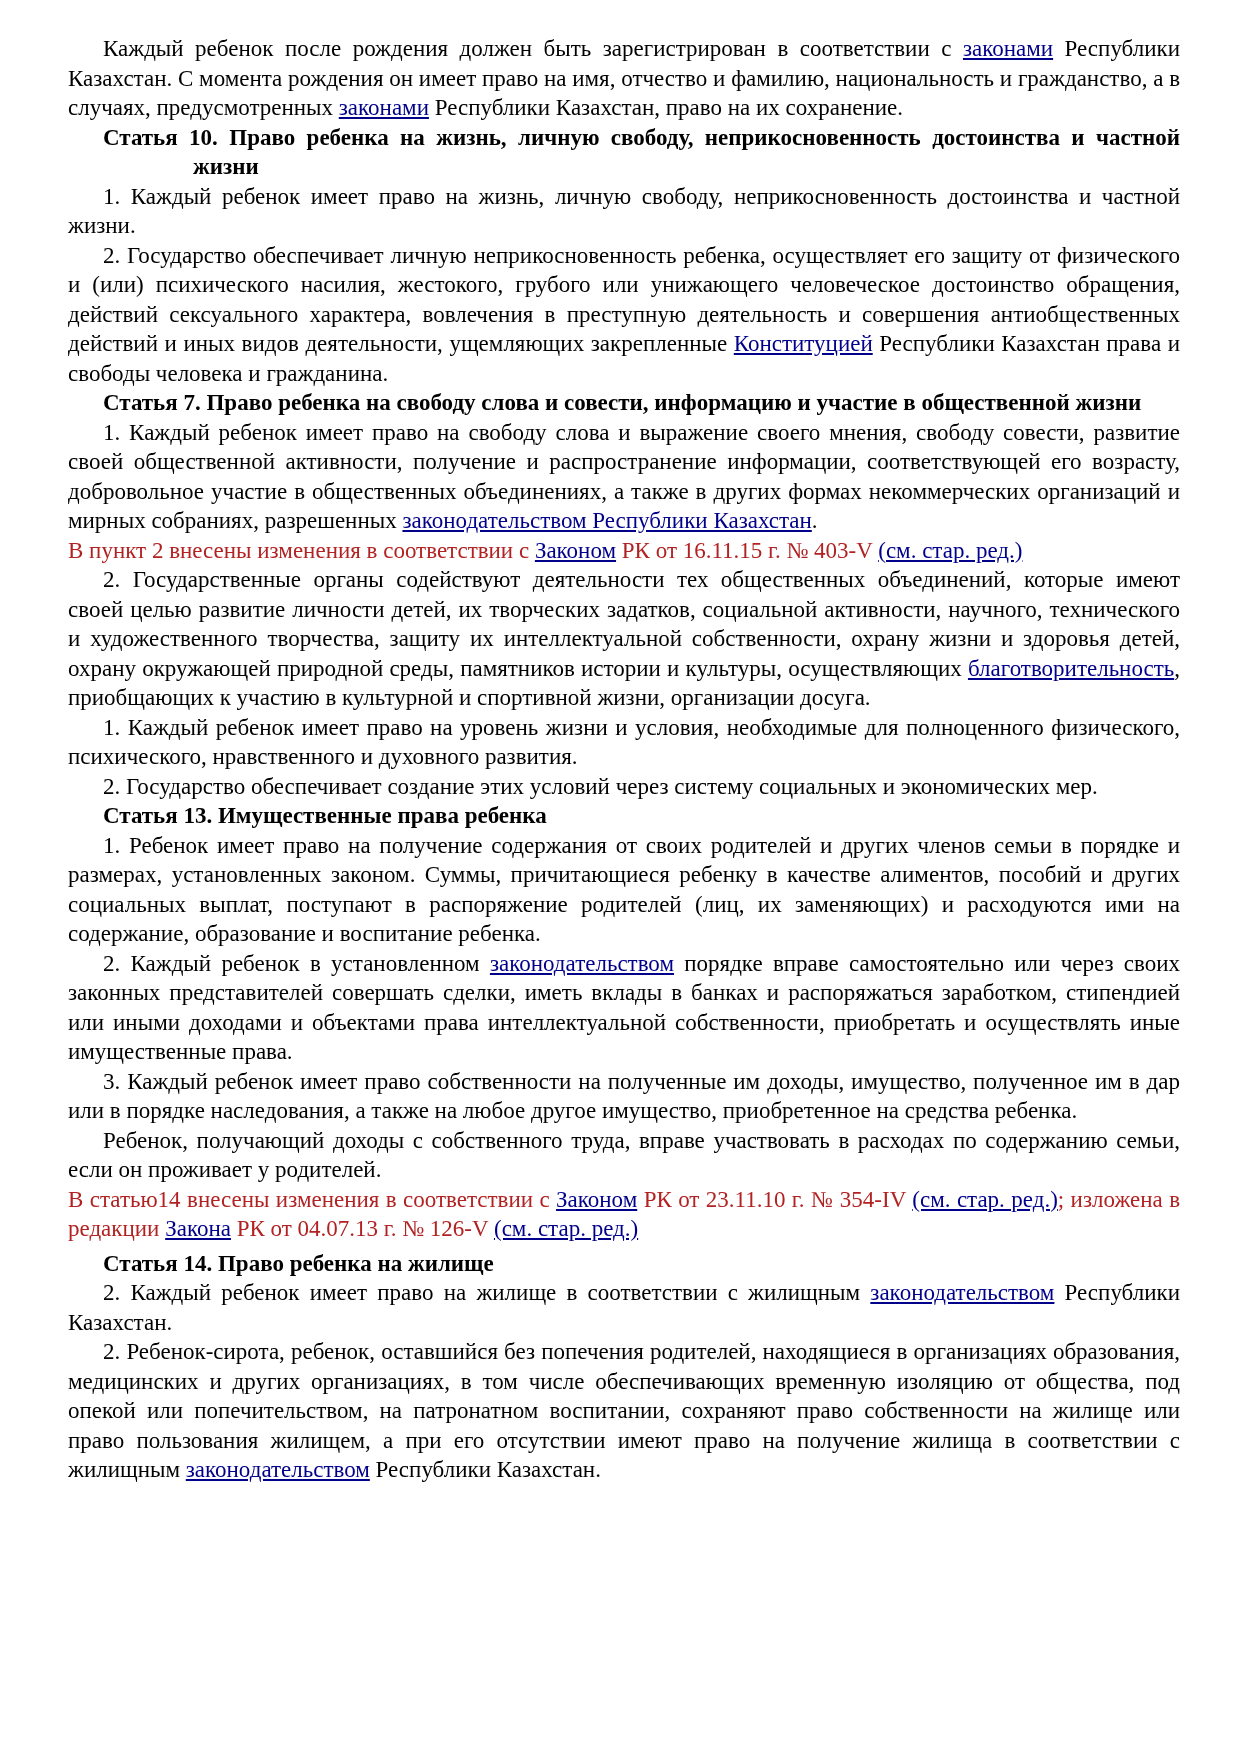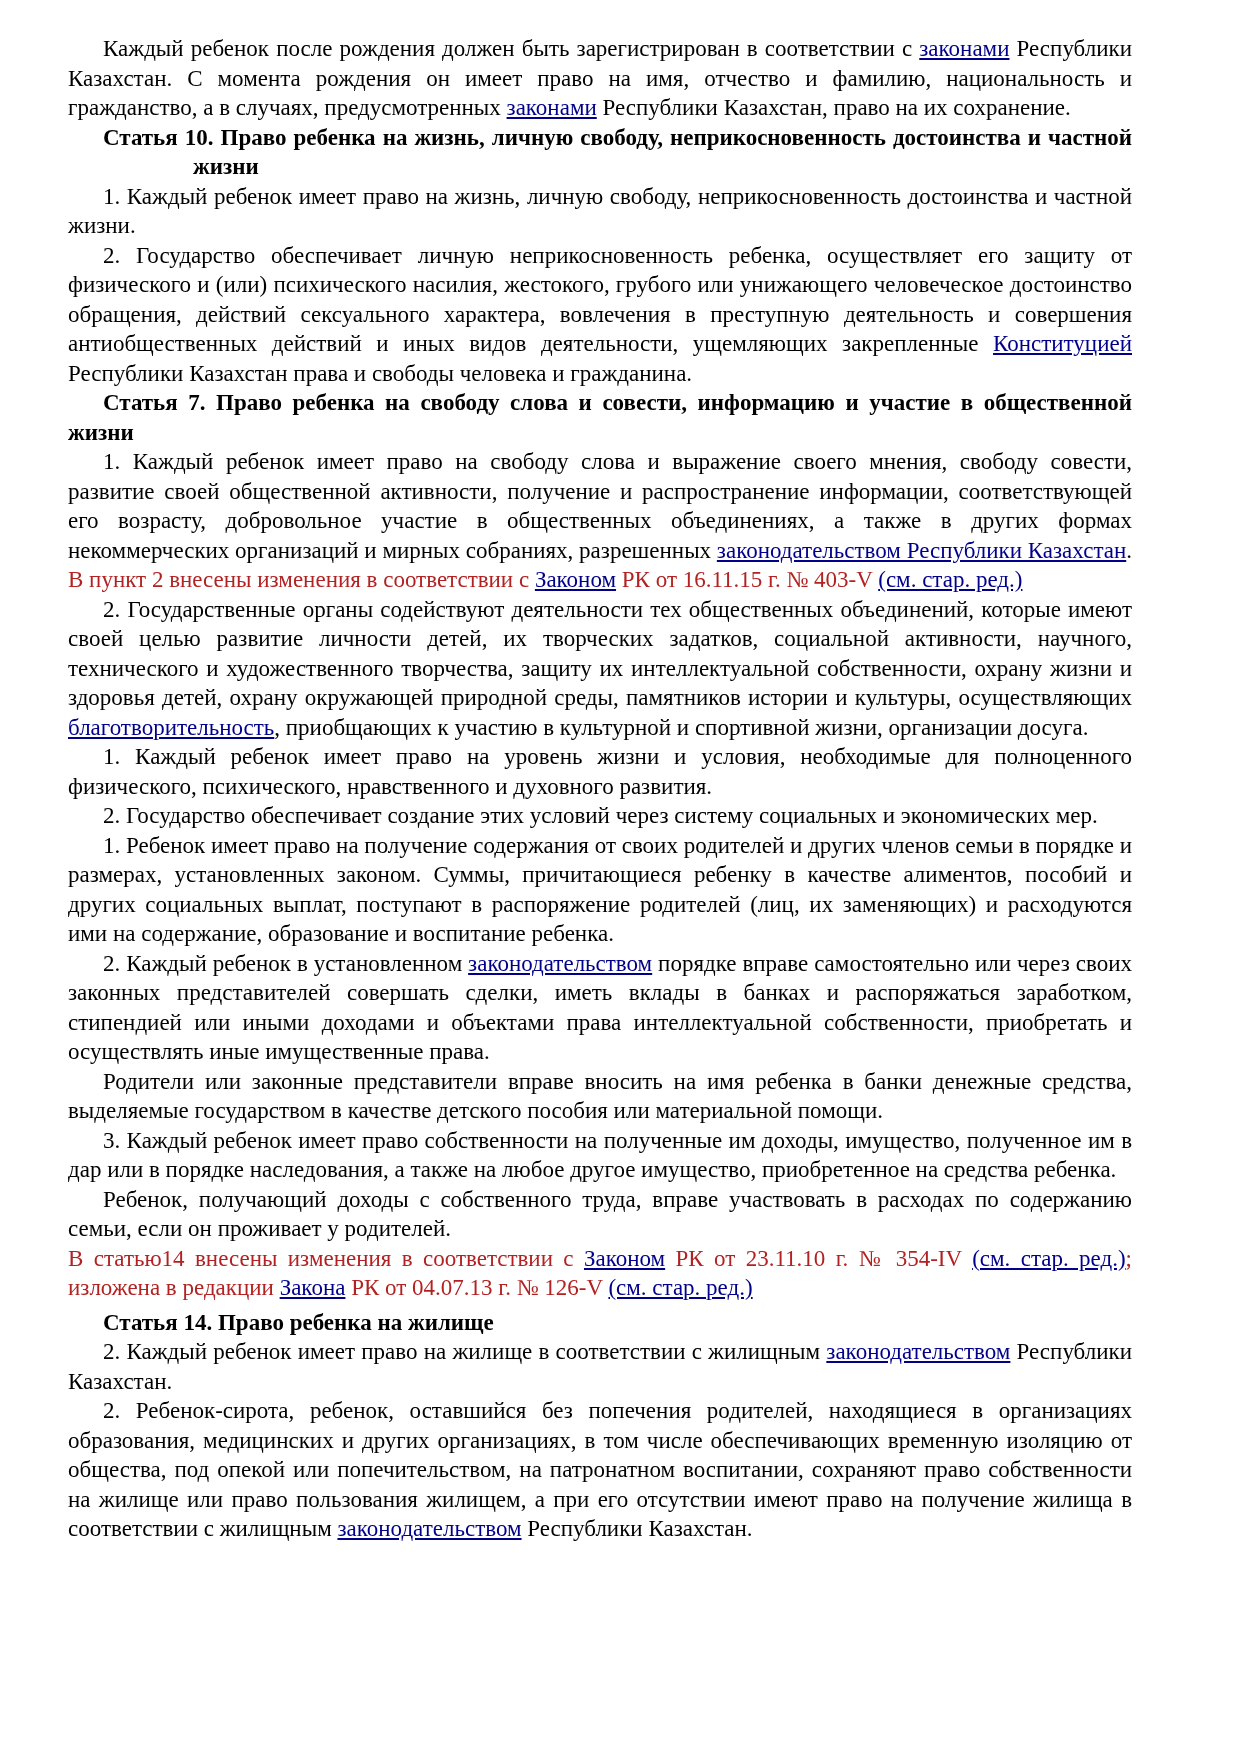--- a/index.html
+++ b/index.html
@@ -9,21 +9,21 @@
     --bg:#ffffff;
   }
   html,body{margin:0;padding:0;background:#888;}
   .page{
     position:relative;
     width:1240px;
     height:1754px;
     margin:0 auto;
     background:var(--bg);
     box-sizing:border-box;
-    padding:34px 108px 0 68px;
+    padding:34px 60px 0 68px;
     font-family:"Liberation Serif","DejaVu Serif",serif;
     font-size:23px;
     line-height:29.5px;
     color:var(--text);
     overflow:hidden;
   }
   .blk{margin:0;text-align:justify;text-indent:35px;}
   .h{font-weight:700;}
   .hang{padding-left:125px;text-indent:-90px;}
   .tight{margin-top:5px;}
@@ -39,23 +39,23 @@
       <p class="blk p"><span>Каждый ребенок после рождения должен быть зарегистрирован в соответствии с </span><a class="lnk" href="#">законами</a><span> Республики Казахстан. С момента рождения он имеет право на имя, отчество и фамилию, национальность и гражданство, а в случаях, предусмотренных </span><a class="lnk" href="#">законами</a><span> Республики Казахстан, право на их сохранение.</span></p>
       <p class="blk h hang"><span>Статья 10. Право ребенка на жизнь, личную свободу, неприкосновенность достоинства и частной жизни</span></p>
       <p class="blk p"><span>1. Каждый ребенок имеет право на жизнь, личную свободу, неприкосновенность достоинства и частной жизни.</span></p>
       <p class="blk p"><span>2. Государство обеспечивает личную неприкосновенность ребенка, осуществляет его защиту от физического и (или) психического насилия, жестокого, грубого или унижающего человеческое достоинство обращения, действий сексуального характера, вовлечения в преступную деятельность и совершения антиобщественных действий и иных видов деятельности, ущемляющих закрепленные </span><a class="lnk" href="#">Конституцией</a><span> Республики Казахстан права и свободы человека и гражданина.</span></p>
       <p class="blk h"><span>Статья 7. Право ребенка на свободу слова и совести, информацию и участие в общественной жизни</span></p>
       <p class="blk p"><span>1. Каждый ребенок имеет право на свободу слова и выражение своего мнения, свободу совести, развитие своей общественной активности, получение и распространение информации, соответствующей его возрасту, добровольное участие в общественных объединениях, а также в других формах некоммерческих организаций и мирных собраниях, разрешенных </span><a class="lnk" href="#">законодательством Республики Казахстан</a><span>.</span></p>
       <p class="blk amend"><span>В пункт 2 внесены изменения в соответствии с </span><a class="lnk" href="#">Законом</a><span> РК от 16.11.15 г. № 403-V </span><a class="lnk" href="#">(см. стар. ред.)</a></p>
       <p class="blk p"><span>2. Государственные органы содействуют деятельности тех общественных объединений, которые имеют своей целью развитие личности детей, их творческих задатков, социальной активности, научного, технического и художественного творчества, защиту их интеллектуальной собственности, охрану жизни и здоровья детей, охрану окружающей природной среды, памятников истории и культуры, осуществляющих </span><a class="lnk" href="#">благотворительность</a><span>, приобщающих к участию в культурной и спортивной жизни, организации досуга.</span></p>
       <p class="blk p"><span>1. Каждый ребенок имеет право на уровень жизни и условия, необходимые для полноценного физического, психического, нравственного и духовного развития.</span></p>
       <p class="blk p"><span>2. Государство обеспечивает создание этих условий через систему социальных и экономических мер.</span></p>
+      <p class="blk h"><span>Статья 13. Имущественные права ребенка</span></p>
       <p class="blk p"><span>1. Ребенок имеет право на получение содержания от своих родителей и других членов семьи в порядке и размерах, установленных законом. Суммы, причитающиеся ребенку в качестве алиментов, пособий и других социальных выплат, поступают в распоряжение родителей (лиц, их заменяющих) и расходуются ими на содержание, образование и воспитание ребенка.</span></p>
       <p class="blk p"><span>2. Каждый ребенок в установленном </span><a class="lnk" href="#">законодательством</a><span> порядке вправе самостоятельно или через своих законных представителей совершать сделки, иметь вклады в банках и распоряжаться заработком, стипендией или иными доходами и объектами права интеллектуальной собственности, приобретать и осуществлять иные имущественные права.</span></p>
-      <p class="blk p"><span>Родители или законные представители вправе вносить на имя ребенка в банки денежные средства, выделяемые государством в качестве детского пособия или материальной помощи.</span></p>
       <p class="blk p"><span>3. Каждый ребенок имеет право собственности на полученные им доходы, имущество, полученное им в дар или в порядке наследования, а также на любое другое имущество, приобретенное на средства ребенка.</span></p>
       <p class="blk p"><span>Ребенок, получающий доходы с собственного труда, вправе участвовать в расходах по содержанию семьи, если он проживает у родителей.</span></p>
       <p class="blk amend gap"><span>В статью14 внесены изменения в соответствии с </span><a class="lnk" href="#">Законом</a><span> РК от 23.11.10 г. № 354-IV </span><a class="lnk" href="#">(см. стар. ред.)</a><span>; изложена в редакции </span><a class="lnk" href="#">Закона</a><span> РК от 04.07.13 г. № 126-V </span><a class="lnk" href="#">(см. стар. ред.)</a></p>
       <p class="blk h tight"><span>Статья 14. Право ребенка на жилище</span></p>
       <p class="blk p"><span>2. Каждый ребенок имеет право на жилище в соответствии с жилищным </span><a class="lnk" href="#">законодательством</a><span> Республики Казахстан.</span></p>
       <p class="blk p"><span>2. Ребенок-сирота, ребенок, оставшийся без попечения родителей, находящиеся в организациях образования, медицинских и других организациях, в том числе обеспечивающих временную изоляцию от общества, под опекой или попечительством, на патронатном воспитании, сохраняют право собственности на жилище или право пользования жилищем, а при его отсутствии имеют право на получение жилища в соответствии с жилищным </span><a class="lnk" href="#">законодательством</a><span> Республики Казахстан.</span></p>
     </div>
 </div>
 
 </body></html>

